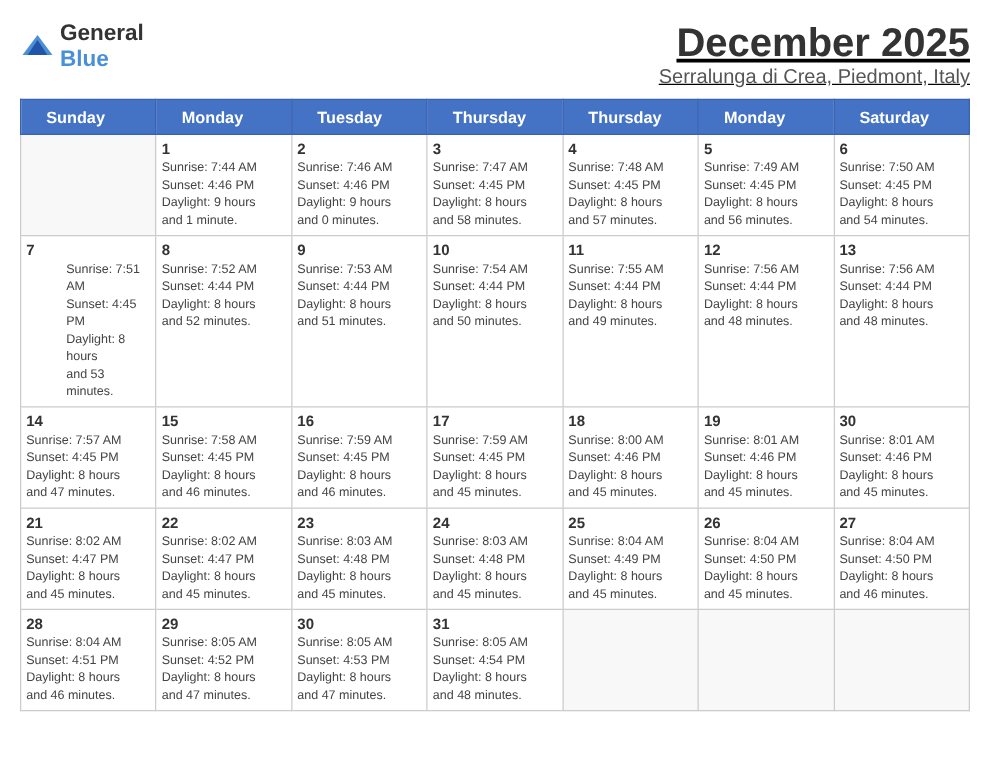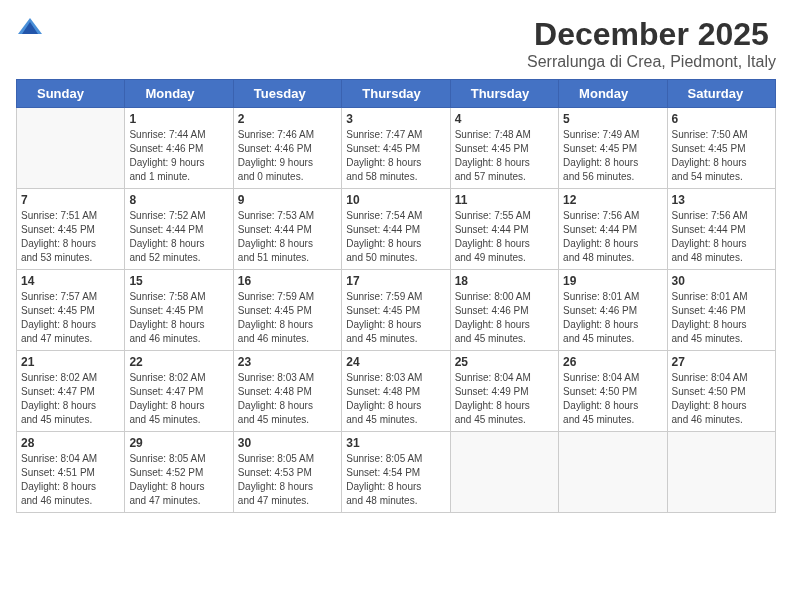--- a/index.html
+++ b/index.html
@@ -20,21 +20,22 @@
       display: flex;
       align-items: center;
       gap: 4px;
     }
     .logo-icon {
       width: 28px;
       height: 22px;
       position: relative;
     }
     .title-block {
-      text-align: center;
+      text-align: right;
+      text-decoration: underline;
     }
     .month-title {
       font-size: 32px;
       font-weight: bold;
       color: #333;
     }
     .location-title {
       font-size: 16px;
       color: #555;
     }
@@ -78,20 +79,24 @@
   </style>
 </head>
 <body>
 
 <div class="header">
   <div class="logo">
     <svg class="logo-icon" viewBox="0 0 28 22" width="28" height="22">
       <polygon points="14,2 26,18 2,18" fill="#4a90d9"></polygon>
       <polygon points="14,6 22,18 6,18" fill="#2255aa"></polygon>
     </svg>
+    <div>
+      <span style="font-size:18px;font-weight:bold;color:#333;">General</span><br>
+      <span style="font-size:18px;font-weight:bold;color:#4a90d9;">Blue</span>
+    </div>
   </div>
   <div class="title-block">
     <div class="month-title">December 2025</div>
     <div class="location-title">Serralunga di Crea, Piedmont, Italy</div>
   </div>
 </div>
 
 <table>
   <thead>
     <tr>
@@ -146,21 +151,21 @@
           <span class="day-number">6</span>
           <div class="day-info" style="white-space: pre-line;">Sunrise: 7:50 AM
 Sunset: 4:45 PM
 Daylight: 8 hours
 and 54 minutes.</div>
         </td>
       </tr>
       <tr>
         <td>
           <span class="day-number">7</span>
-          <div class="day-info" style="white-space: pre-line;">Sunrise: 7:51 AM
+          <div class="day-info" style="white-space: pre-line; margin-left: 32px;">Sunrise: 7:51 AM
 Sunset: 4:45 PM
 Daylight: 8 hours
 and 53 minutes.</div>
         </td>
         <td>
           <span class="day-number">8</span>
           <div class="day-info" style="white-space: pre-line;">Sunrise: 7:52 AM
 Sunset: 4:44 PM
 Daylight: 8 hours
 and 52 minutes.</div>

